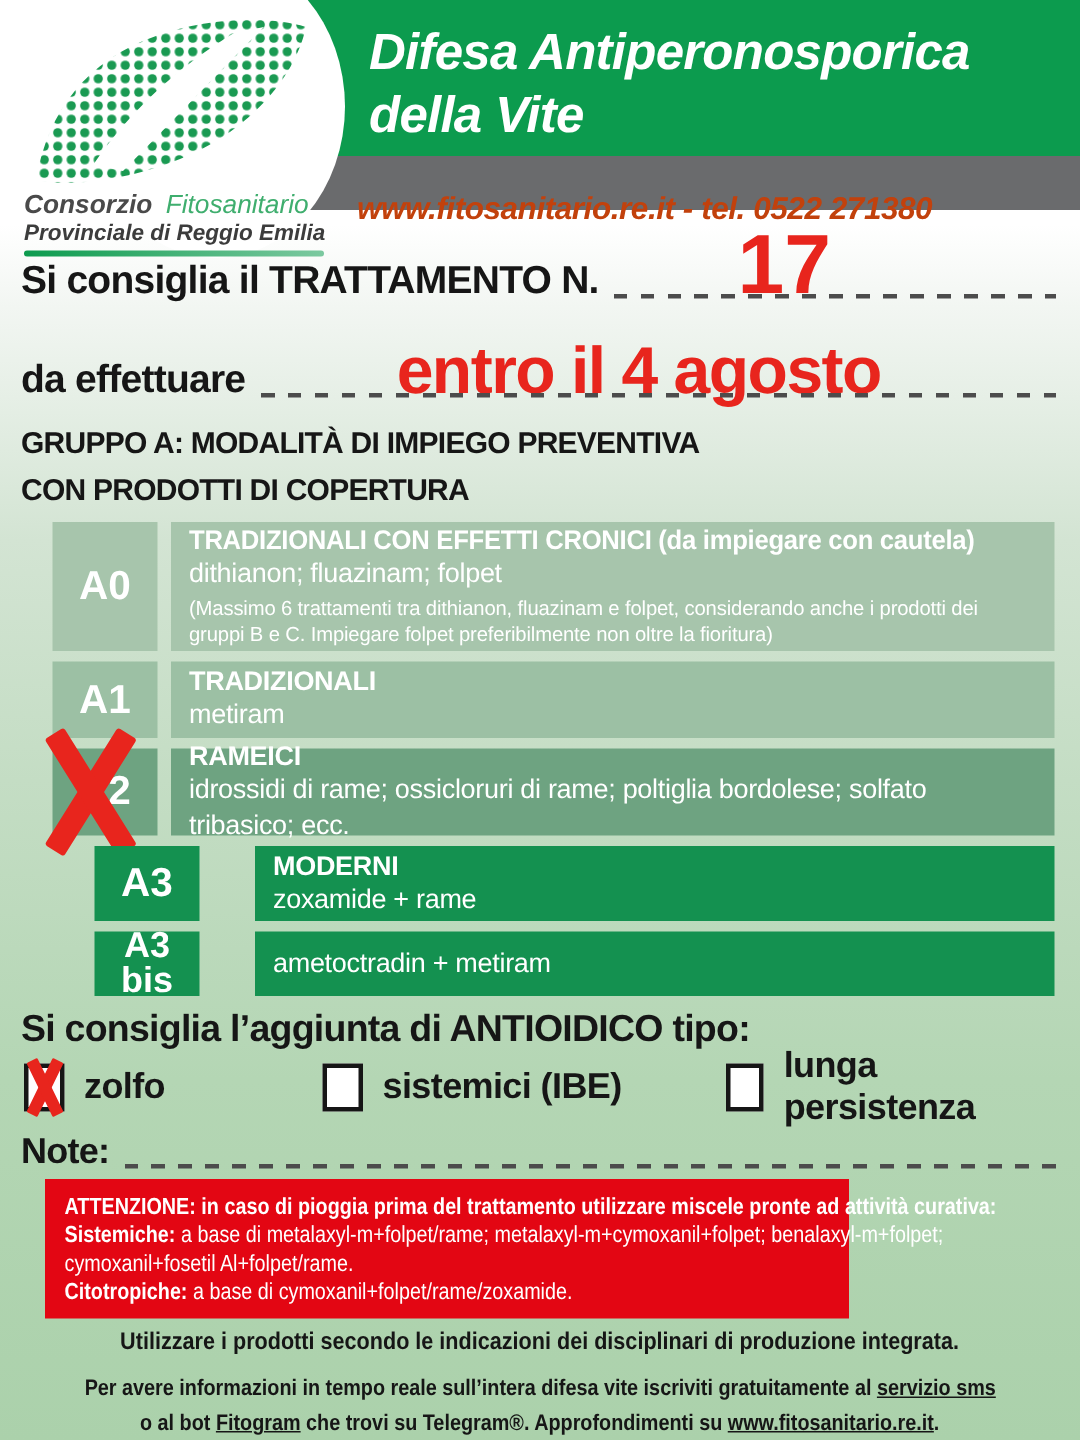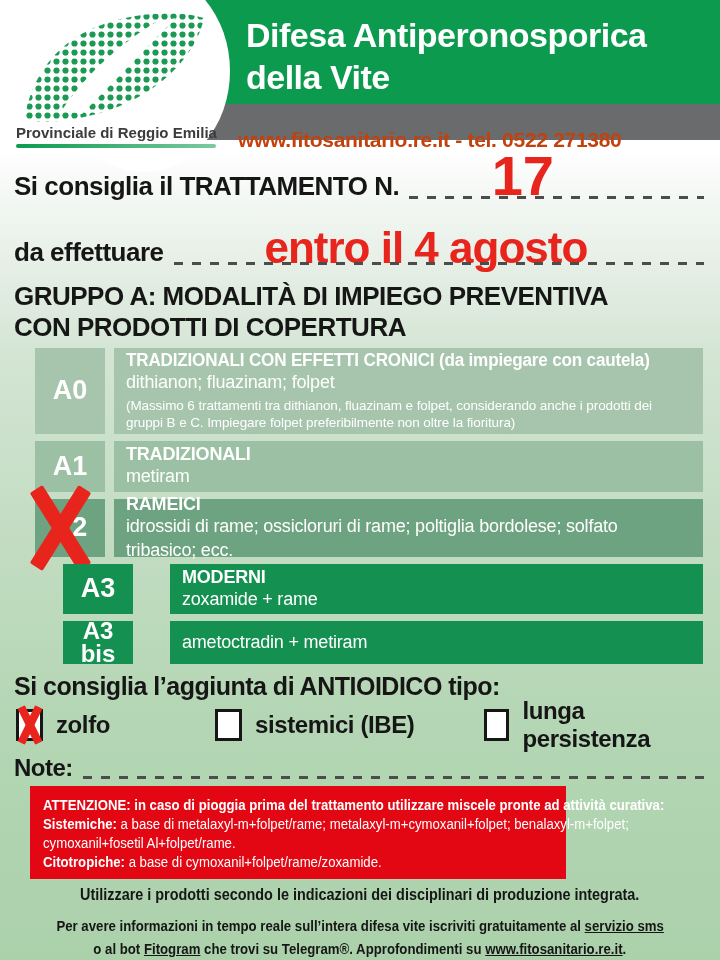--- a/index.html
+++ b/index.html
@@ -4,21 +4,21 @@
 <style>
   * { margin:0; padding:0; box-sizing:border-box; }
   html,body { background:#888; }
   .page {
     position:relative; width:720px; height:960px; overflow:hidden;
     font-family:"Liberation Sans", sans-serif; color:#161616;
     background:linear-gradient(180deg,#ffffff 0px,#ffffff 150px,#f2f6f2 205px,
       #d3e4d3 360px,#c4ddc4 520px,#b4d6b4 720px,#abd1ab 960px);
   }
   
-  .header { position:absolute; top:0; left:0; width:720px; height:140px; background:#fff; }
+  .header { position:absolute; top:0; left:0; width:720px; height:140px; background:#fff;font-style:italic; }
   .header-green { position:absolute; left:205px; right:0; top:0; height:104px; background:var(--brand-green); }
   .header-gray  { position:absolute; left:205px; right:0; top:104px; height:36px; background:var(--bar-gray); }
   .header-curve { position:absolute; left:58px; top:-30px; width:172px; height:202px; background:#fff; border-radius:50%; }
   .title-block { position:absolute; left:246px; top:14px; color:#fff; font-weight:bold;
     font-size:34px; line-height:42px; letter-spacing:-0.5px; }
   .urlbar { position:absolute; left:238px; top:110px; color:#c2410c; font-weight:bold;
     font-size:21px; letter-spacing:-0.3px; white-space:nowrap;margin-top:18px; }
   .logo { position:absolute; left:16px; top:12px; width:215px; }
   .logo svg { display:block; }
   .logo-line1 { font-size:17.5px; margin-top:2px; white-space:nowrap; }
@@ -30,21 +30,21 @@
   
   .hline { position:absolute; left:14px; right:16px; display:flex; align-items:flex-end; }
   .hline .lbl { font-weight:bold; font-size:26px; letter-spacing:-0.5px; padding-bottom:2px; white-space:nowrap; }
   .dashfill { flex:1; position:relative; margin-left:10px; align-self:stretch;margin-top:21px; }
   .dashfill::after { content:''; position:absolute; left:0; right:0; bottom:5px; height:3px;
     background:repeating-linear-gradient(90deg,#4c4c4c 0 9px,transparent 9px 18px); }
   .red-note { position:absolute; bottom:4px; color:var(--annotation-red); font-weight:bold; line-height:0.85; white-space:nowrap; }
   .red-17 { left:28%; font-size:56px; }
   .red-date { left:50%; transform:translateX(-54%); font-size:44px; letter-spacing:-1px; }
   
-  .group-heading { position:absolute; left:14px; top:281px; font-weight:bold; font-size:26px;
+  .group-heading { position:absolute; left:14px; top:281px; font-weight:bold; font-size:20px;
     line-height:31px; letter-spacing:-0.5px; }
   
   .gtable { position:absolute; left:35px; top:348px; width:668px; }
   .trow { display:flex; margin-bottom:7px; }
   .tlabel { width:70px; margin-right:9px; display:flex; align-items:center; justify-content:center;
     color:#fff; font-weight:bold; font-size:27px; line-height:0.95; text-align:center; position:relative; }
   .tcontent { flex:1; color:#fff; padding:6px 12px; display:flex; flex-direction:column; justify-content:center; }
   .t-title { font-weight:bold; font-size:18px; letter-spacing:-0.2px; }
   .t-prod  { font-size:18px; line-height:1.3; letter-spacing:-0.2px; }
   .t-note  { font-size:13.5px; line-height:1.3; letter-spacing:-0.1px; margin-top:2px; }
@@ -105,20 +105,24 @@
     <div class="logo">
       <svg width="198" height="112" viewBox="0 0 198 112">
         <defs>
           <pattern id="dots" width="9" height="9" patternUnits="userSpaceOnUse">
             <circle cx="4.5" cy="4.5" r="3.1" fill="#1a9a52"></circle>
           </pattern>
         </defs>
         <path d="M8 108 C 16 62, 42 28, 88 12 C 122 0, 162 -2, 188 6 C 180 42, 148 76, 104 94 C 70 108, 30 113, 8 108 Z" fill="url(#dots)"></path>
         <path d="M46 98 C 72 60, 104 32, 140 10 L 160 6 C 128 38, 96 72, 66 102 Z" fill="#ffffff"></path>
       </svg>
+      <div class="logo-line1">
+        <span class="org1">Consorzio</span>
+        <span class="org2">Fitosanitario</span>
+      </div>
       <div class="logo-line2">Provinciale di Reggio Emilia</div>
       <div class="logo-rule"></div>
     </div>
   </div>
 
   <div class="hline" style="top:148px;height:56px;">
     <span class="lbl">Si consiglia il TRATTAMENTO N.</span>
     <span class="dashfill">
       <span class="red-note red-17">17</span>
     </span>

